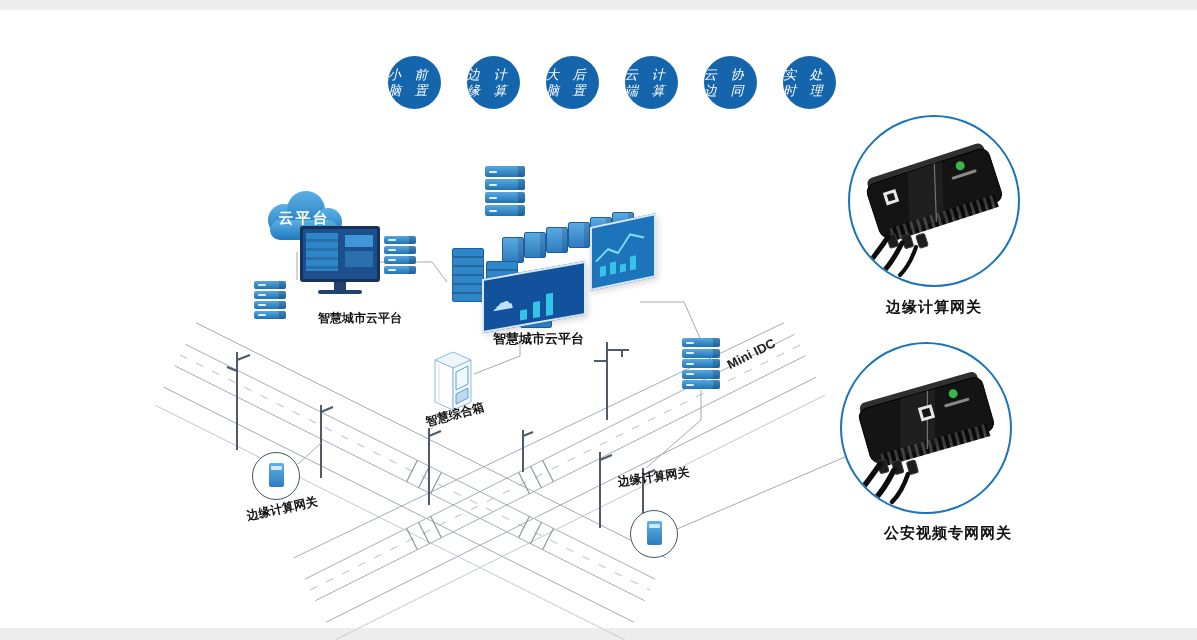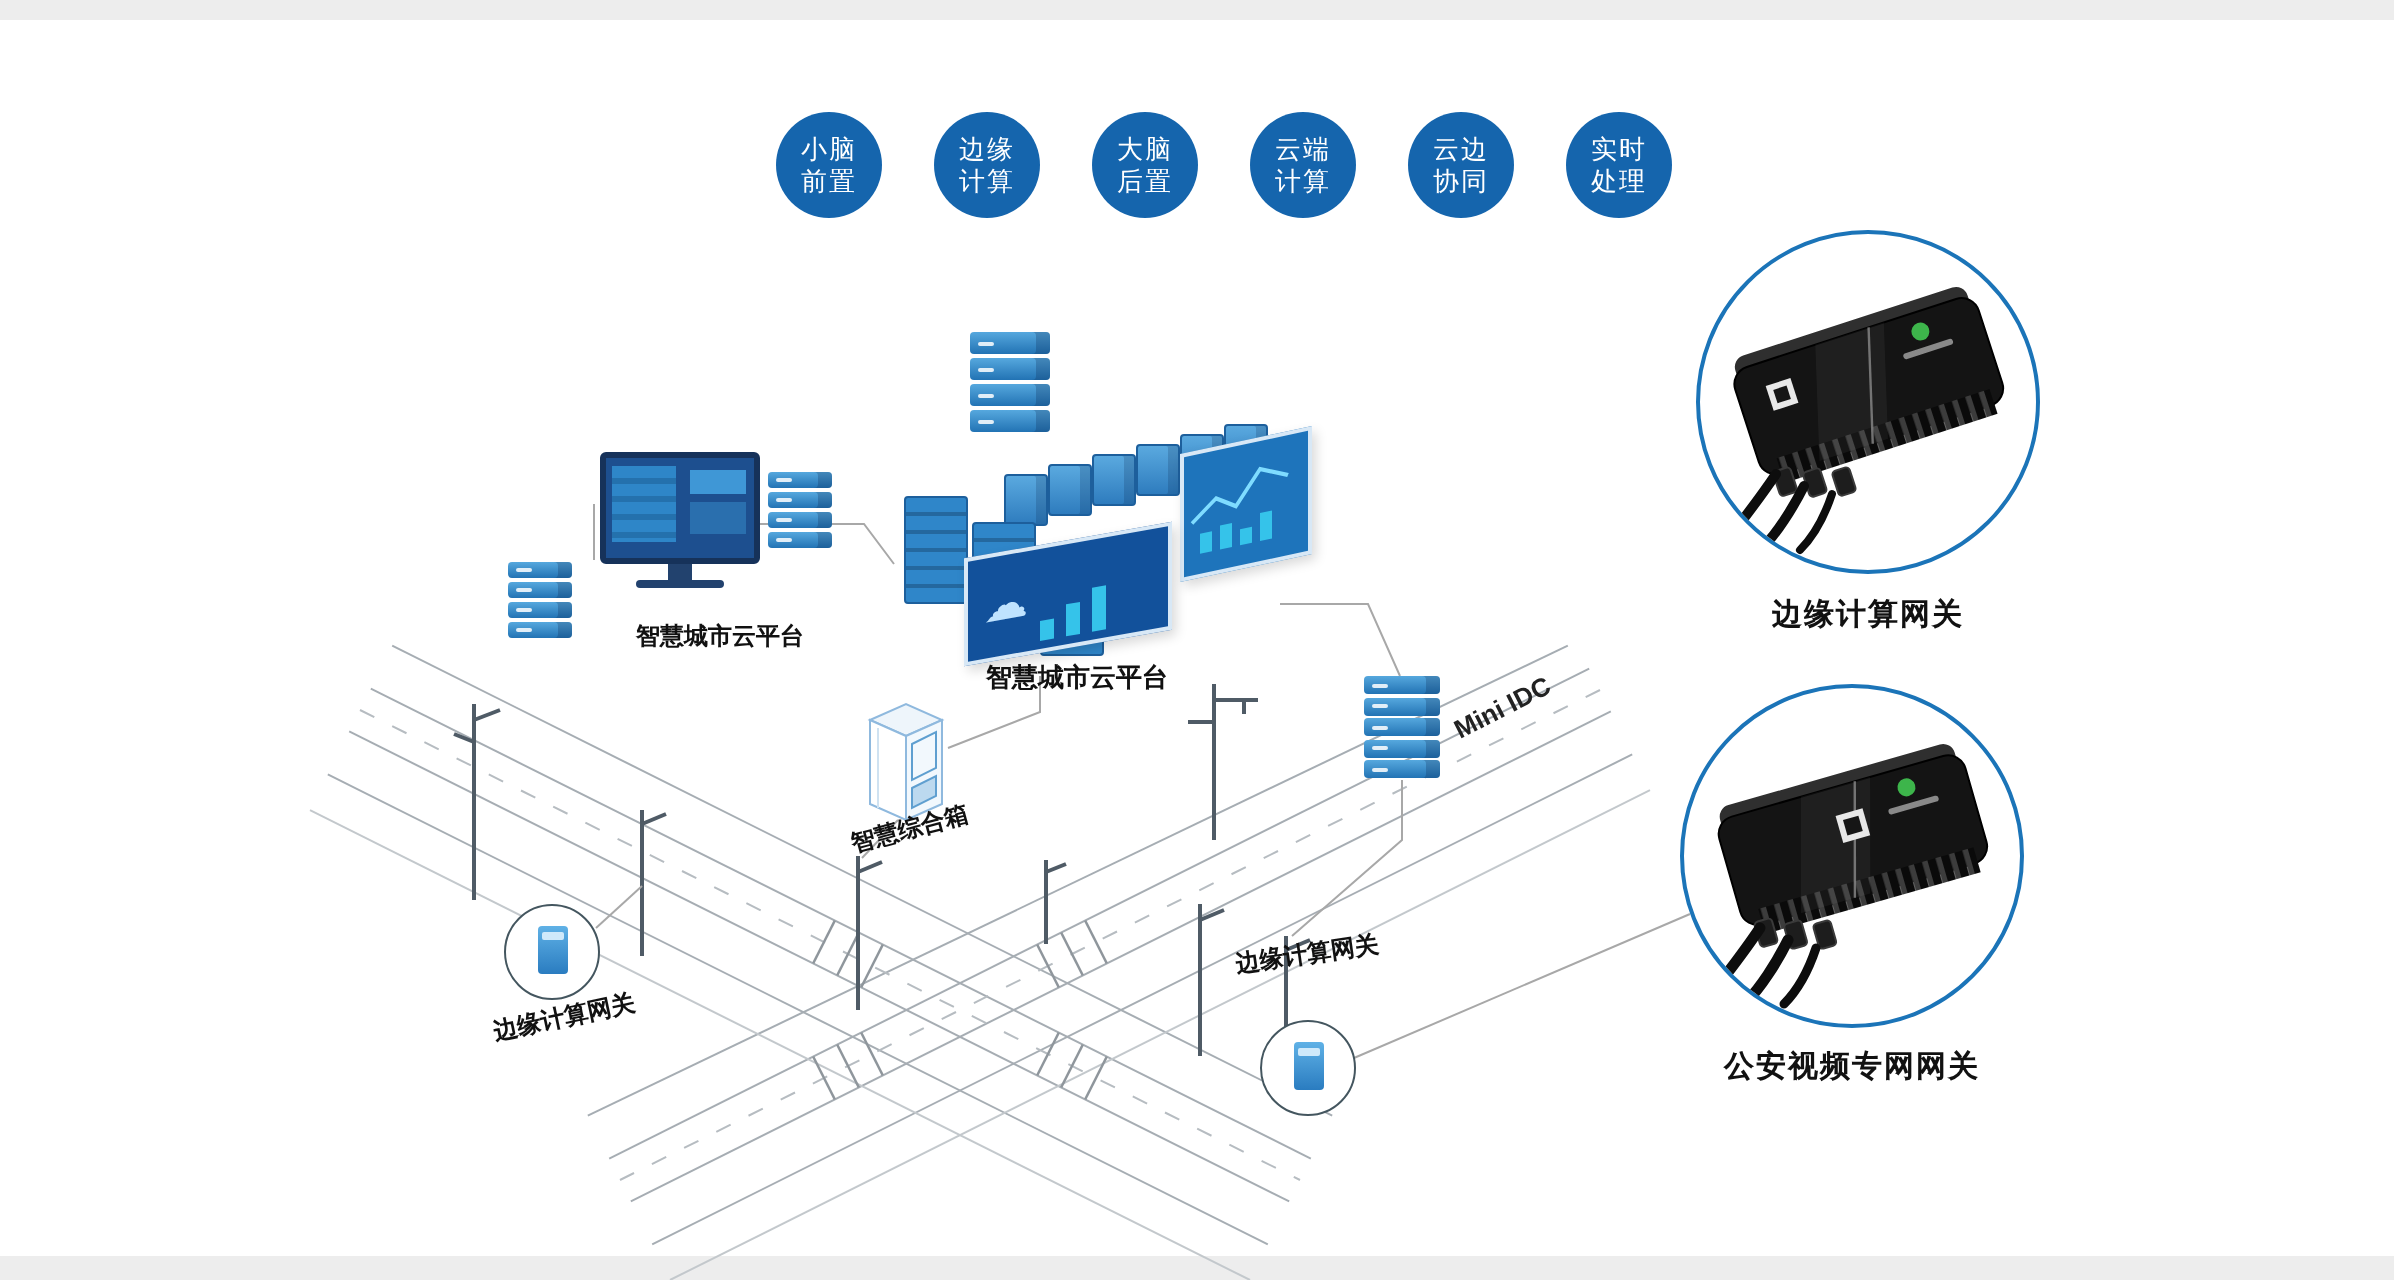--- a/index.html
+++ b/index.html
@@ -4,22 +4,22 @@
 <style>
   html,body{margin:0;padding:0;background:#ededed;}
   .page{position:relative;width:1197px;height:640px;background:#ededed;overflow:hidden;
         font-family:"Liberation Sans",sans-serif;}
   .canvas{position:absolute;left:0;top:10px;width:1197px;height:618px;background:#ffffff;z-index:0;}
   .netlines{position:absolute;left:0;top:0;width:1197px;height:640px;z-index:1;pointer-events:none;}
 
   
   .badges{position:absolute;left:388px;top:56px;display:flex;gap:26px;z-index:3;}
   .badge{width:53px;height:53px;border-radius:50%;background:#1565ad;color:#fff;
-         display:flex;flex-direction:column;align-items:center;justify-content:center;
-         font-size:13px;line-height:16px;letter-spacing:1px;}
+         display:flex;align-items:center;justify-content:center;
+         font-size:13px;line-height:16px;letter-spacing:1px;font-style:italic;}
 
   
   .cloud{position:absolute;left:256px;top:184px;width:96px;height:66px;z-index:2;}
   .cloud-label{position:absolute;left:0;top:25px;width:96px;text-align:center;color:#fff;
                font-size:15px;font-weight:bold;letter-spacing:2px;}
 
   
   .stack{position:absolute;z-index:2;}
   .stack .sl{border-radius:2px;background:linear-gradient(180deg,#56a8de,#2273b4);
              box-shadow:inset -7px 0 0 rgba(10,40,80,.25);margin-bottom:2px;position:relative;}
@@ -166,20 +166,37 @@
     <div class="badge">
         <span>云边</span>
         <span>协同</span>
       </div>
     <div class="badge">
         <span>实时</span>
         <span>处理</span>
       </div>
   </div>
 
+  <div class="cloud">
+    <svg width="96" height="66" viewBox="0 0 96 66">
+      <defs>
+          <linearGradient id="cg" x1="0" y1="0" x2="0" y2="1">
+        <stop offset="0" stop-color="#5cb0e4"></stop>
+            <stop offset="1" stop-color="#1f78be"></stop>
+      </linearGradient>
+        </defs>
+      <g fill="url(#cg)">
+        <circle cx="28" cy="36" r="16"></circle>
+        <circle cx="50" cy="26" r="19"></circle>
+        <circle cx="72" cy="38" r="14"></circle>
+        <rect x="14" y="36" width="68" height="20" rx="10"></rect>
+      </g>
+    </svg>
+    <div class="cloud-label">云平台</div>
+  </div>
 
   <div class="stack sm" style="left:254px;top:281px">
     <div class="sl"></div>
       <div class="sl"></div>
       <div class="sl"></div>
       <div class="sl"></div>
   </div>
   <div class="stack sm" style="left:384px;top:236px">
     <div class="sl"></div>
       <div class="sl"></div>
@@ -322,14 +339,14 @@
           <rect x="48" y="107" width="9" height="13" rx="2"></rect>
         </g>
       </g>
       <g fill="none" stroke="#0d0d0d" stroke-linecap="round">
         <path d="M32 116 C 24 128, 16 138, 10 146" stroke-width="5.5"></path>
         <path d="M46 122 C 40 134, 32 146, 26 152" stroke-width="5.5"></path>
         <path d="M60 126 C 56 138, 50 148, 44 154" stroke-width="4.5"></path>
       </g>
     </svg>
   </div>
-  <div class="lbl prod" style="left:840px;top:524px;width:172px;text-align:center">公安视频专网网关</div>
+  <div class="lbl prod" style="left:840px;top:524px;width:172px;text-align:right">公安视频专网网关</div>
 </div>
 
 </body></html>

